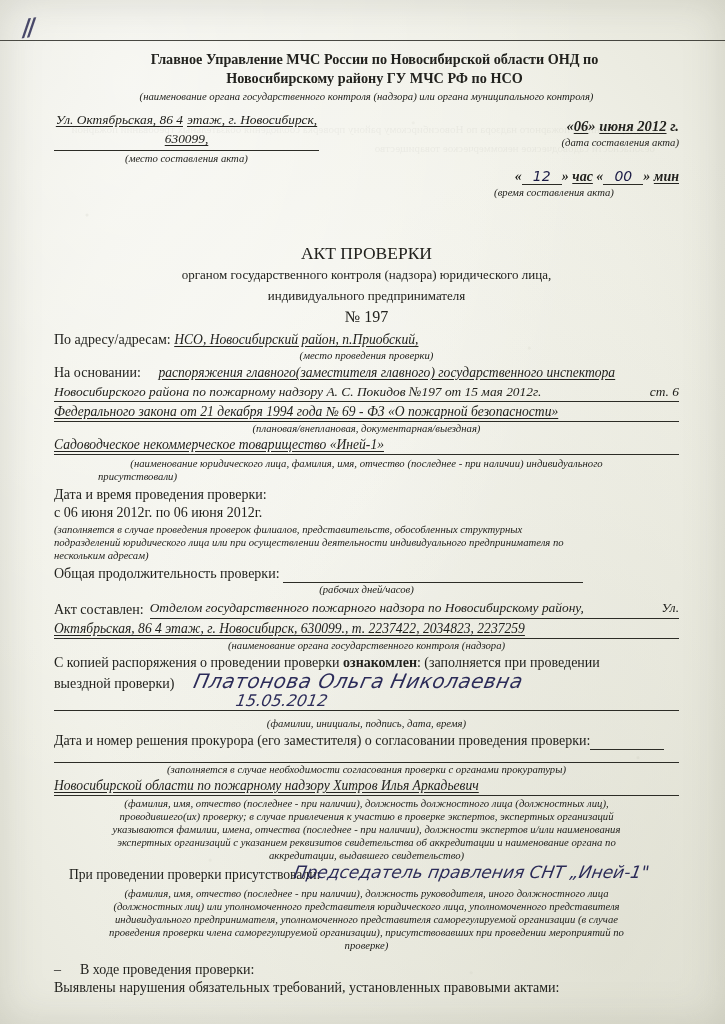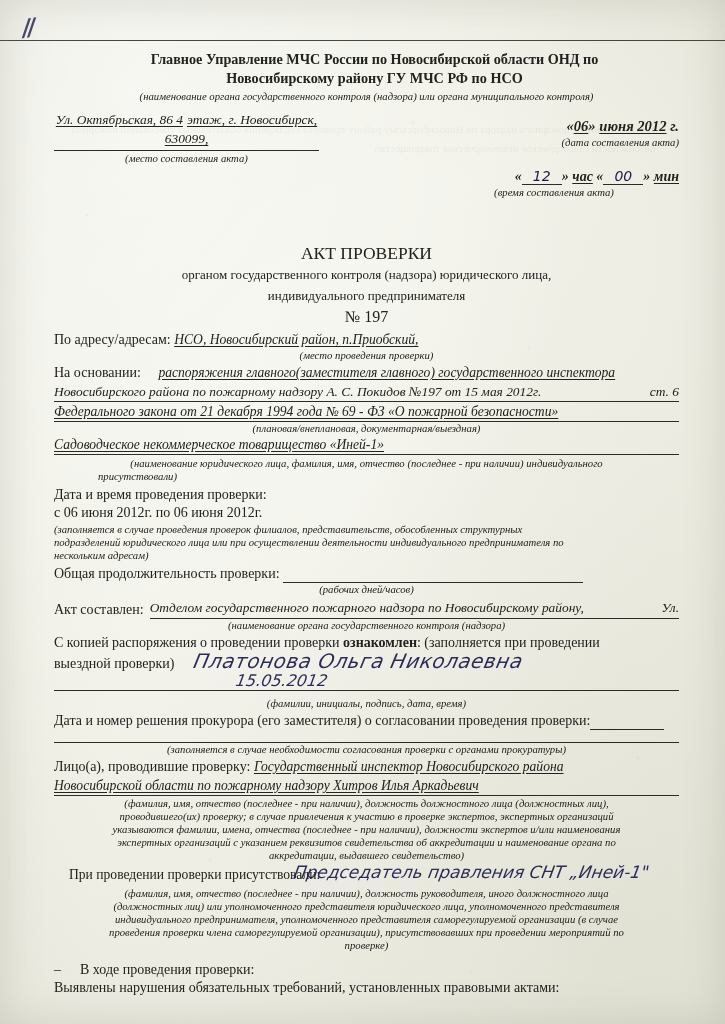--- a/index.html
+++ b/index.html
@@ -321,43 +321,40 @@
     </div>
     <div class="note">(рабочих дней/часов)</div>
 
     <div class="row" style="margin-top:3px; display:flex; align-items:flex-end;">
       <span style="white-space:nowrap">Акт составлен:</span>
       <span class="justify-line" style="flex:1; margin-left:6px;">
         <span>Отделом государственного пожарного надзора по Новосибирскому району,</span>
         <span>Ул.</span>
       </span>
     </div>
+    <div class="line-u fill" style="margin-top:2px">Октябрьская, 86 4 этаж, г. Новосибирск, 630099., т. 2237422, 2034823, 2237259</div>
     <div class="note">(наименование органа государственного контроля (надзора)</div>
 
     <div class="row" style="margin-top:2px">
       <span>С копией распоряжения о проведении проверки </span><span class="b">ознакомлен</span><span>: (заполняется при проведении</span>
     </div>
     <div style="position:relative; height:44px;">
       <div class="row" style="position:absolute; left:0; top:0;">выездной проверки)</div>
       <div class="hand-sig" style="position:absolute; left:140px; top:-3px;">Платонова Ольга Николаевна</div>
       <div class="hand-sm" style="position:absolute; left:182px; top:19px;">15.05.2012</div>
       <div style="position:absolute; left:0; right:0; top:38px; border-bottom:1px solid #2c2c26;"></div>
     </div>
     <div class="note" style="margin-top:1px">(фамилии, инициалы, подпись, дата, время)</div>
 
     <div class="row" style="margin-top:2px">
       <span>Дата и номер решения прокурора (его заместителя) о согласовании проведения проверки:</span><span class="flat-blank" style="width:74px"></span>
     </div>
     <div style="border-bottom:1px solid #2c2c26; height:12px;"></div>
     <div class="note">(заполняется в случае необходимости согласования проверки с органами прокуратуры)</div>
 
-    <div class="row" style="margin-top:2px">
-      <span>Лицо(а), проводившие проверку:</span>
-      <span class="fill">Государственный инспектор Новосибирского района</span>
-    </div>
     <div class="line-u fill" style="margin-top:2px">Новосибирской области по пожарному надзору Хитров Илья Аркадьевич</div>
     <div class="note" style="margin-top:1px">(фамилия, имя, отчество (последнее - при наличии), должность должностного лица (должностных лиц),</div>
     <div class="note">проводившего(их) проверку; в случае привлечения к участию в проверке экспертов, экспертных организаций</div>
     <div class="note">указываются фамилии, имена, отчества (последнее - при наличии), должности экспертов и/или наименования</div>
     <div class="note">экспертных организаций с указанием реквизитов свидетельства об аккредитации и наименование органа по</div>
     <div class="note">аккредитации, выдавшего свидетельство)</div>
 
     <div style="position:relative; height:22px; margin-top:3px;">
       <span class="t" style="position:absolute; left:15px; top:2px;">При проведении проверки присутствовали:</span>
       <span class="hand-sm" style="position:absolute; left:240px; top:-3px; font-size:17px;">Председатель правления СНТ „Иней-1"</span>

